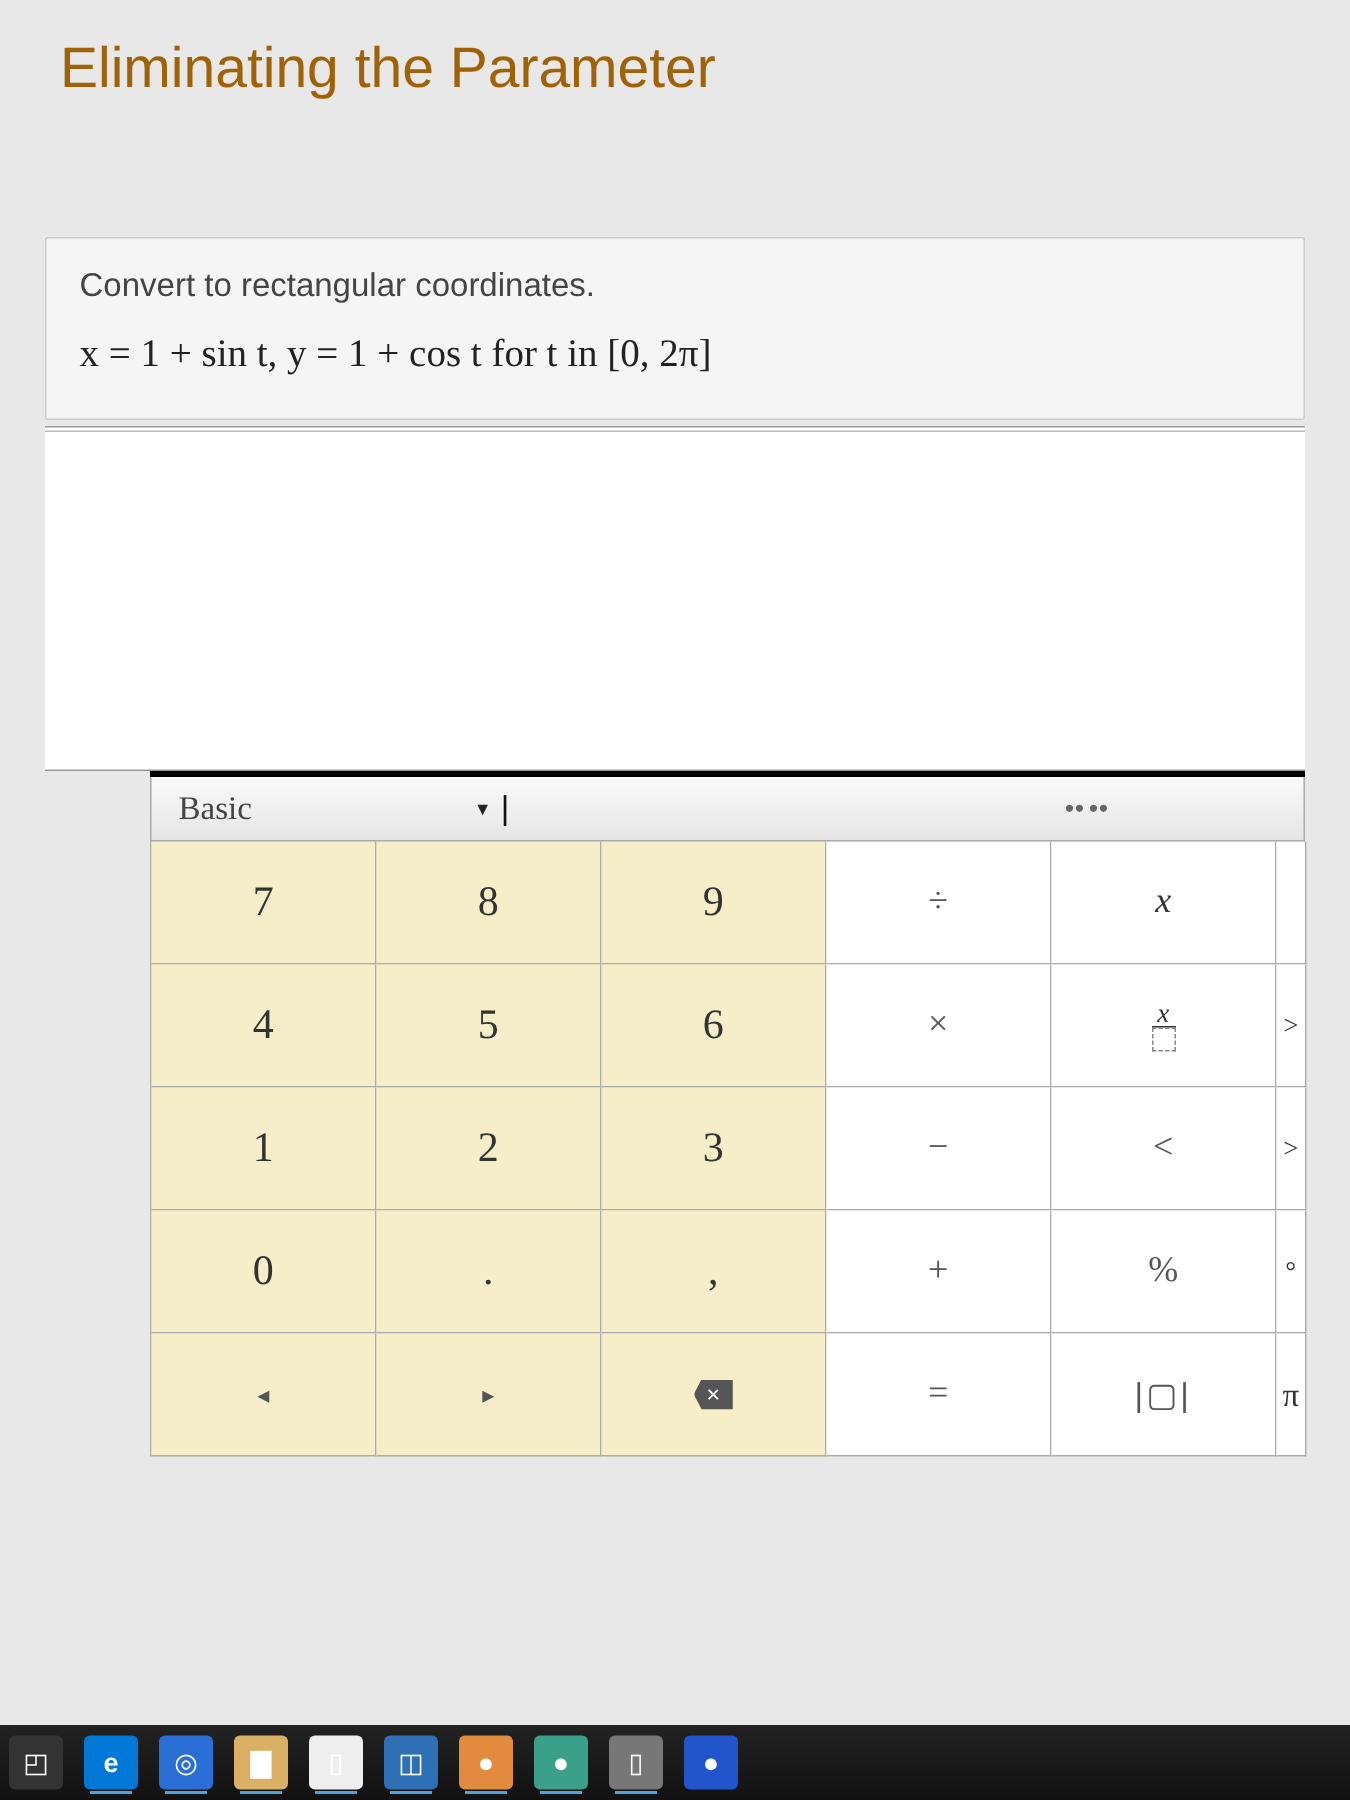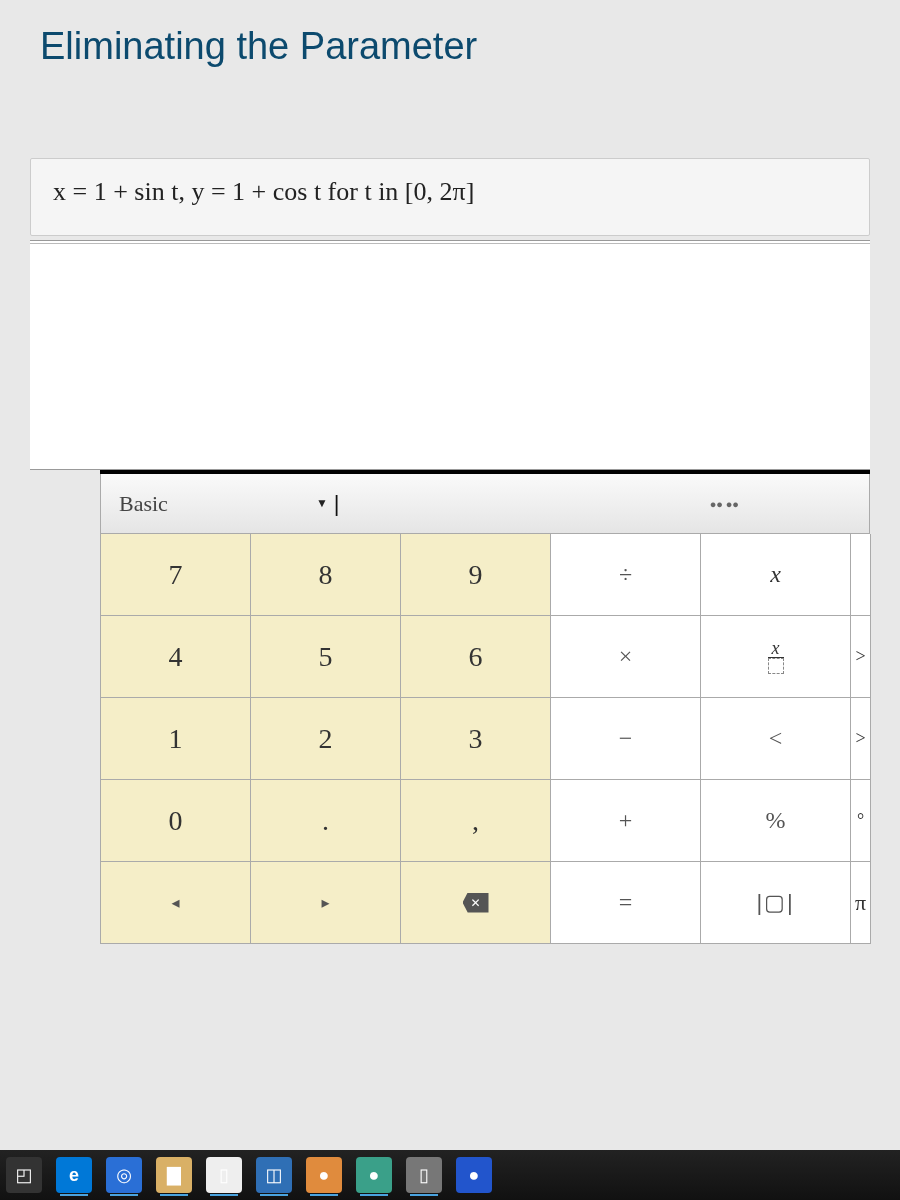--- a/index.html
+++ b/index.html
@@ -7,21 +7,21 @@
     font-family: Arial, Helvetica, sans-serif;
     background: #e8e8e8;
     width: 900px;
     height: 1200px;
     overflow: hidden;
     position: relative;
   }
   .page-title {
     font-size: 38px;
     font-weight: 400;
-    color: #0c4a6e;
+    color: #a16207;
     padding: 25px 0 0 40px;
   }
   .problem-box {
     margin: 90px 30px 0 30px;
     background: #f5f5f5;
     border: 1px solid #ccc;
     border-radius: 2px;
     padding: 18px 22px 28px 22px;
   }
   .problem-instruction {
@@ -49,21 +49,21 @@
     height: 1px;
     background: #bbb;
   }
   .keypad-wrapper {
     margin: 0 30px 0 100px;
     border-top: 4px solid #000;
   }
   .keypad-header {
     display: flex;
     align-items: center;
-    height: 60px;
+    height: 43px;
     background: linear-gradient(#fafafa, #e5e5e5);
     border: 1px solid #aaa;
     border-top: none;
     font-family: "Times New Roman", serif;
     font-size: 22px;
     color: #444;
     padding: 0 18px;
     position: relative;
   }
   .keypad-header .mode-label {
@@ -167,20 +167,21 @@
   .tb-teal { background: #3aa089; border-radius: 50%; }
   .tb-grey { background: #777; }
   .tb-globe { background: #2255cc; border-radius: 50%; }
 </style>
 </head>
 <body>
 
 <div class="page-title">Eliminating the Parameter</div>
 
 <div class="problem-box">
+  <div class="problem-instruction">Convert to rectangular coordinates.</div>
   <div class="problem-equation">x = 1 + sin t,  y = 1 + cos t  for  t  in  [0,  2π]</div>
 </div>
 
 <div class="answer-area"></div>
 
 <div class="keypad-wrapper">
   <div class="keypad-header">
     <span class="mode-label">Basic</span>
     <span class="dropdown-arrow">▼</span>
     <span class="cursor-mark">|</span>

